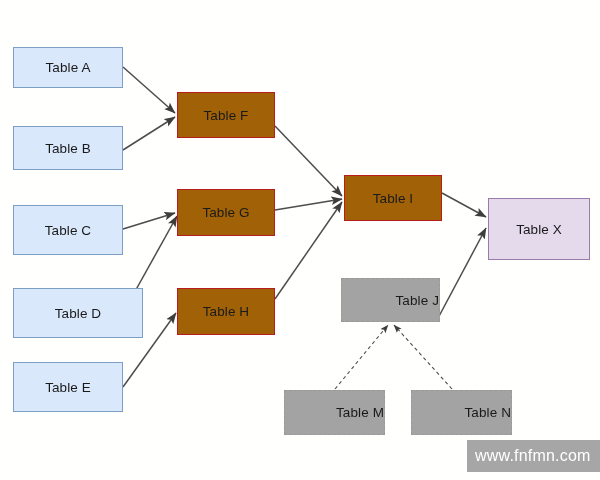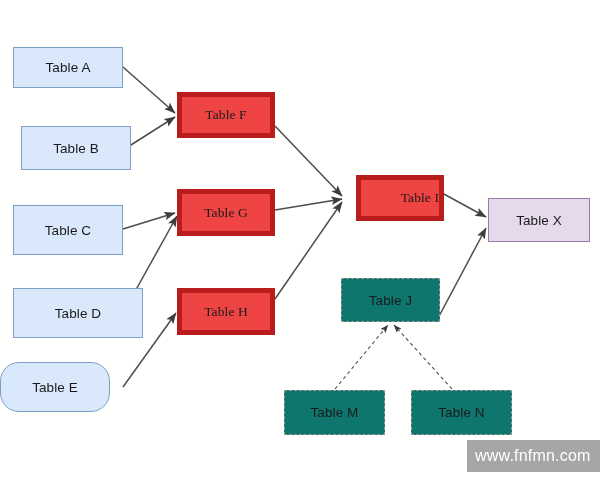--- a/index.html
+++ b/index.html
@@ -32,31 +32,31 @@
     font-size: 13.5px;
     color: #1a1a1a;
     letter-spacing: 0.1px;
     z-index: 2;
   }
   .node-blue {
     background: #dae8fc;
     border: 1px solid #7e9fc4;
   }
   .node-orange {
-    background: #ef4444;
-    border: 5px solid #b91c1c;
-    font-family: Liberation Serif, serif;
+    background: #a16207;
+    border: 1px solid #b91c1c;
   }
   .node-purple {
     background: #e5d9ec;
     border: 1px solid #9c7bab;
   }
   .node-dashed {
-    background: #0f766e;
+    background: #a3a3a3;
     border: 1px dashed #9a9a9a;
+    justify-content: flex-end;
   }
   .watermark-banner {
     position: absolute;
     display: flex;
     align-items: center;
     background: #a6a6a6;
     color: #ffffff;
     z-index: 5;
   }
   #wm-top {
@@ -112,45 +112,45 @@
         <line x1="437" y1="320" x2="486" y2="228" stroke="#4d4d4d" stroke-width="1.5" marker-end="url(#arrowhead)"></line>
         <line x1="335" y1="389" x2="388" y2="325" stroke="#4d4d4d" stroke-width="1.1" stroke-dasharray="3.5,3" marker-end="url(#arrowhead)"></line>
         <line x1="452" y1="389" x2="394" y2="325" stroke="#4d4d4d" stroke-width="1.1" stroke-dasharray="3.5,3" marker-end="url(#arrowhead)"></line>
       </g>
   </svg>
 
   <div id="nodes-group">
       <div class="node node-blue" style="left: 13px; top: 47px; width: 110px; height: 41px;">
         <span>Table A</span>
       </div>
-      <div class="node node-blue" style="left: 13px; top: 126px; width: 110px; height: 44px; margin-left: 8px;">
+      <div class="node node-blue" style="left: 13px; top: 126px; width: 110px; height: 44px;">
         <span>Table B</span>
       </div>
       <div class="node node-blue" style="left: 13px; top: 205px; width: 110px; height: 50px; text-align: center;">
         <span>Table C</span>
       </div>
       <div class="node node-blue" style="left: 13px; top: 288px; width: 130px; height: 50px;">
         <span>Table D</span>
       </div>
-      <div class="node node-blue" style="left: 0; top: 362px; width: 110px; height: 50px; border-radius: 19px;">
+      <div class="node node-blue" style="left: 13px; top: 362px; width: 110px; height: 50px;">
         <span>Table E</span>
       </div>
       <div class="node node-orange" style="left: 177px; top: 92px; width: 98px; height: 46px;">
         <span>Table F</span>
       </div>
       <div class="node node-orange" style="left: 177px; top: 189px; width: 98px; height: 47px;">
         <span>Table G</span>
       </div>
       <div class="node node-orange" style="left: 177px; top: 288px; width: 98px; height: 47px; justify-content: center;">
         <span>Table H</span>
       </div>
-      <div class="node node-orange" style="left: 356px; top: 175px; width: 88px; height: 46px; justify-content: flex-end;">
+      <div class="node node-orange" style="left: 344px; top: 175px; width: 98px; height: 46px;">
         <span>Table I</span>
       </div>
-      <div class="node node-purple" style="left: 488px; top: 198px; width: 102px; height: 44px;">
+      <div class="node node-purple" style="left: 488px; top: 198px; width: 102px; height: 62px;">
         <span>Table X</span>
       </div>
       <div class="node node-dashed" style="left: 341px; top: 278px; width: 99px; height: 44px;">
         <span>Table J</span>
       </div>
       <div class="node node-dashed" style="left: 284px; top: 390px; width: 101px; height: 45px;">
         <span>Table M</span>
       </div>
       <div class="node node-dashed" style="left: 411px; top: 390px; width: 101px; height: 45px;">
         <span>Table N</span>

